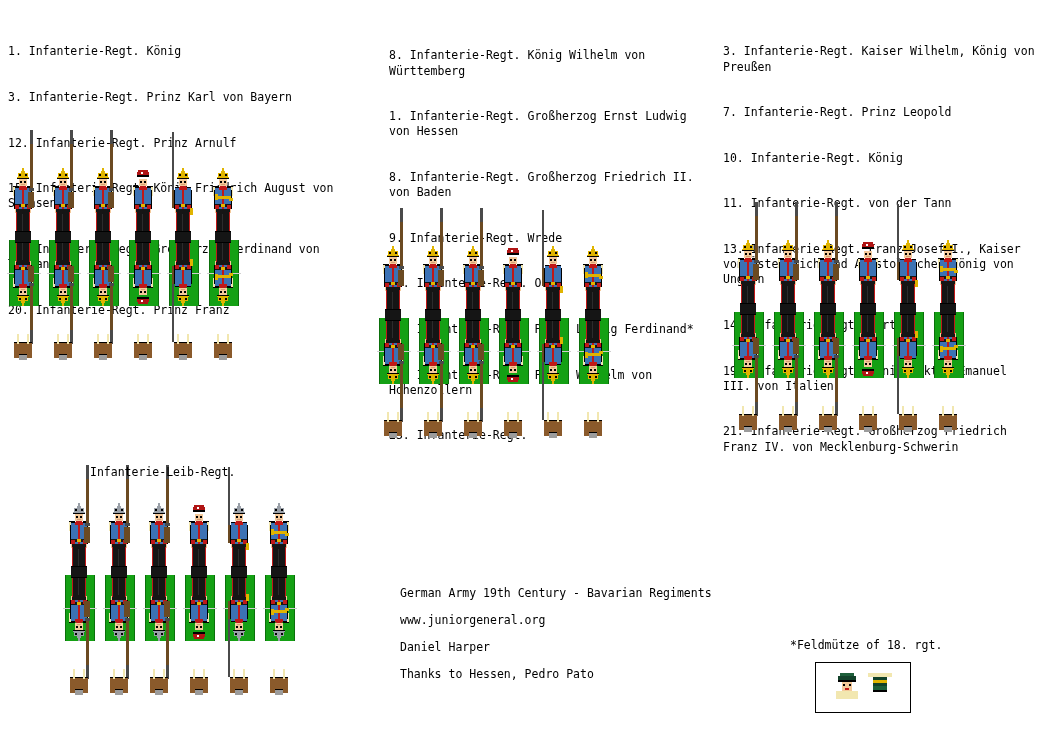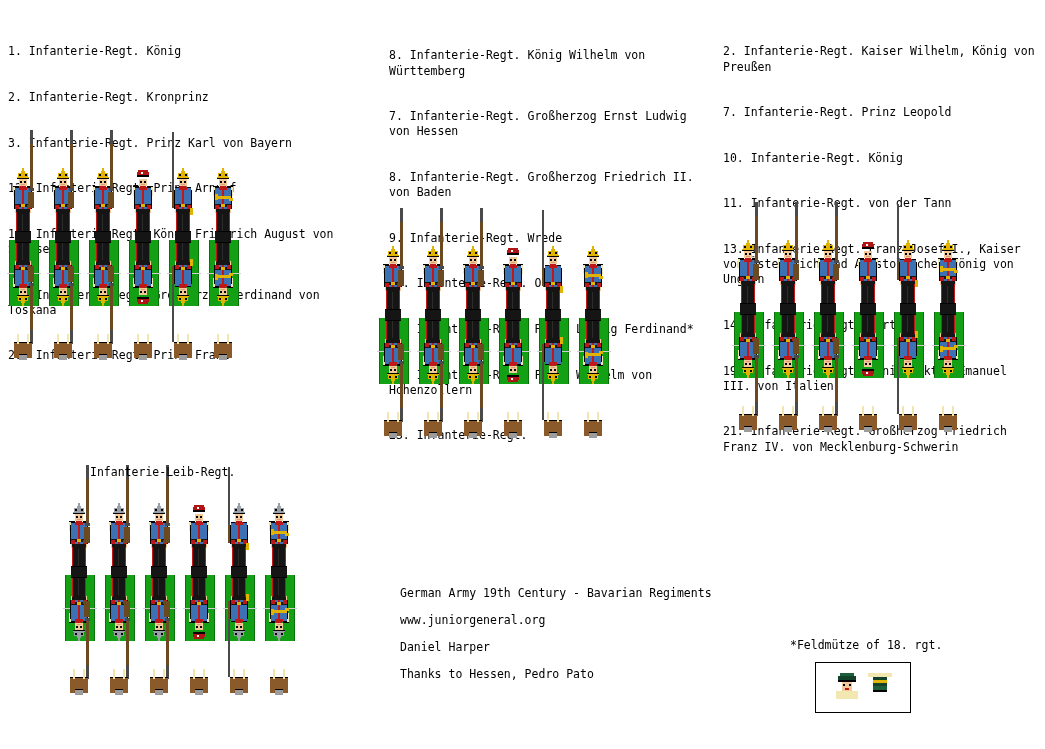--- a/index.html
+++ b/index.html
@@ -56,41 +56,40 @@
     border:1px solid #000000;background:#ffffff;
   }
   #feldbox .cap{position:absolute;}
   #feldbox i{position:absolute;display:block;}
 </style>
 </head>
 <body>
 
 <div class="txtcol" id="col-left">
   <div>1. Infanterie-Regt. König</div>
-  <div>2. Infanterie-Regt. Kronprinz</div>
   <div>3. Infanterie-Regt. Prinz Karl von Bayern</div>
   <div>12. Infanterie-Regt. Prinz Arnulf</div>
   <div>15. Infanterie-Regt. König Friedrich August von Sachsen</div>
   <div>16. Infanterie-Regt. Großherzog Ferdinand von Toskana</div>
   <div>20. Infanterie-Regt. Prinz Franz</div>
 </div>
 
 <div class="txtcol" id="col-mid">
   <div>8. Infanterie-Regt. König Wilhelm von Württemberg</div>
-  <div>7. Infanterie-Regt. Großherzog Ernst Ludwig von Hessen</div>
+  <div>1. Infanterie-Regt. Großherzog Ernst Ludwig von Hessen</div>
   <div>8. Infanterie-Regt. Großherzog Friedrich II. von Baden</div>
   <div>9. Infanterie-Regt. Wrede</div>
   <div>17. Infanterie-Regt. Orff</div>
   <div>18. Infanterie-Regt. Prinz Ludwig Ferdinand*</div>
   <div>22. Infanterie-Regt. Fürst Wilhelm von Hohenzollern</div>
   <div>23. Infanterie-Regt.</div>
 </div>
 
 <div class="txtcol" id="col-right">
-  <div>2. Infanterie-Regt. Kaiser Wilhelm, König von Preußen</div>
+  <div>3. Infanterie-Regt. Kaiser Wilhelm, König von Preußen</div>
   <div>7. Infanterie-Regt. Prinz Leopold</div>
   <div>10. Infanterie-Regt. König</div>
   <div>11. Infanterie-Regt. von der Tann</div>
   <div>13. Infanterie-Regt. Franz Josef I., Kaiser von Österreich und Apostolischer König von Ungarn</div>
   <div>14. Infanterie-Regt. Hartmann</div>
   <div>19. Infanterie-Regt. König Viktor Emanuel III. von Italien</div>
   <div>21. Infanterie-Regt. Großherzog Friedrich Franz IV. von Mecklenburg-Schwerin</div>
 </div>
 
 <div class="group" id="group-left-line" style="left:6px;  top:168px;">

